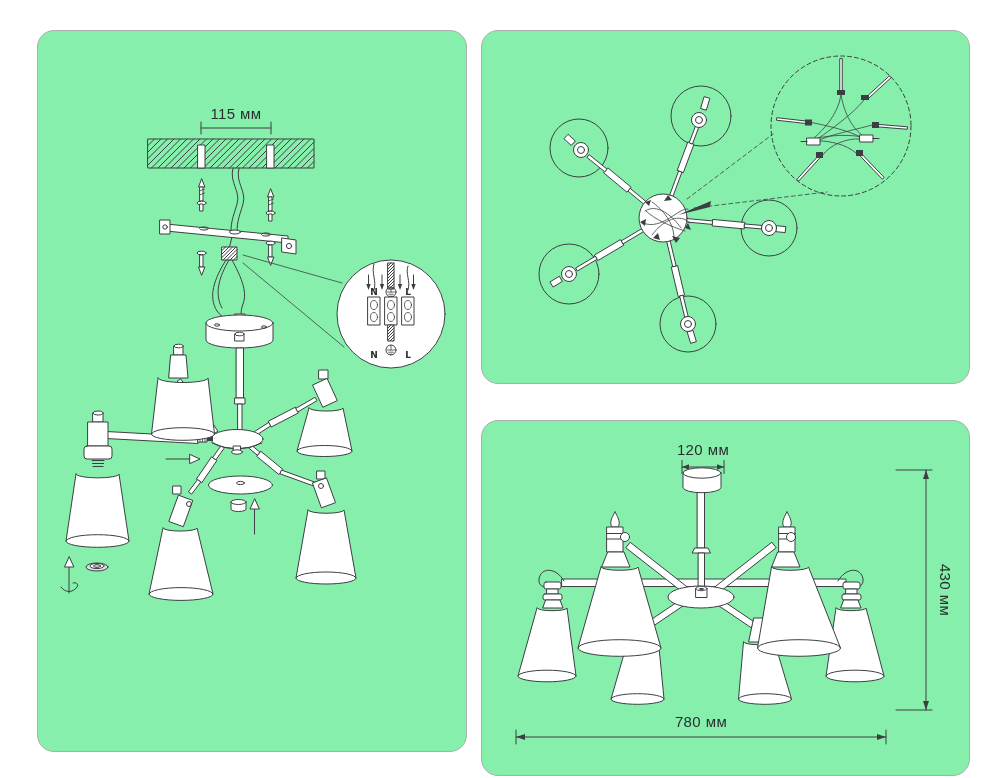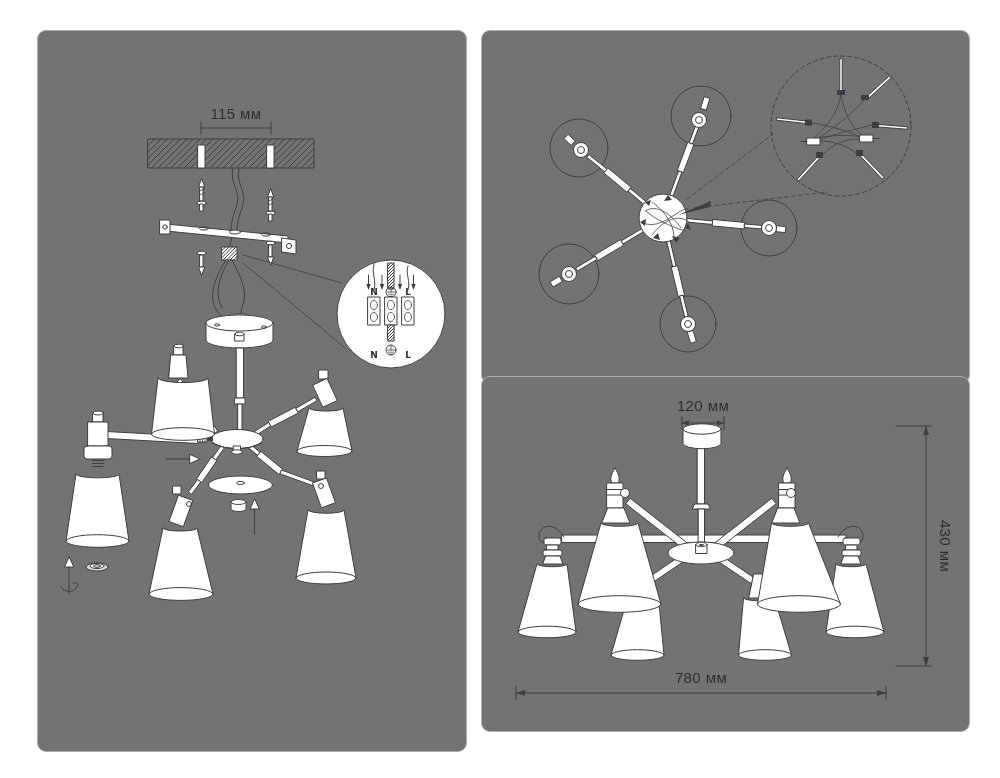--- a/index.html
+++ b/index.html
@@ -1,20 +1,20 @@
 <!DOCTYPE html>
 <html><head>
 <meta charset="utf-8">
 <style>
   html,body{margin:0;padding:0;background:#ffffff}
   body{width:1000px;height:778px;position:relative;font-family:"Liberation Sans",sans-serif}
-  .panel{position:absolute;background:#737373;border:1.5px solid #abaeb0;border-radius:9px;overflow:hidden}
+  .panel{position:absolute;background:#86efac;border:1.5px solid #abaeb0;border-radius:17px;overflow:hidden}
   #panel-install{left:37px;top:30px;width:428px;height:720px}
   #panel-topview{left:481px;top:30px;width:487px;height:352px}
-  #panel-sideview{left:481px;top:376px;width:487px;height:354px}
+  #panel-sideview{left:481px;top:420px;width:487px;height:354px}
   .panel svg{position:absolute;left:0;top:0;width:100%;height:100%}
   svg *{stroke:#3c3f42;stroke-width:1;fill:none;stroke-linecap:round;stroke-linejoin:round}
   .wf{fill:#fff}
   .dk{fill:#3c3f42;stroke:none}
   .gr{fill:#dfe0e1}
   .dash{stroke-dasharray:4 3}
   .thin{stroke-width:.8}
   .txt{font-family:"Liberation Sans",sans-serif;font-size:15px;fill:#2b2e30;letter-spacing:.4px;text-anchor:middle;stroke:none}
   .lbl{font-family:"DejaVu Sans",sans-serif;font-size:9px;font-weight:bold;fill:#2b2e30;text-anchor:middle;stroke:none}
 </style>

